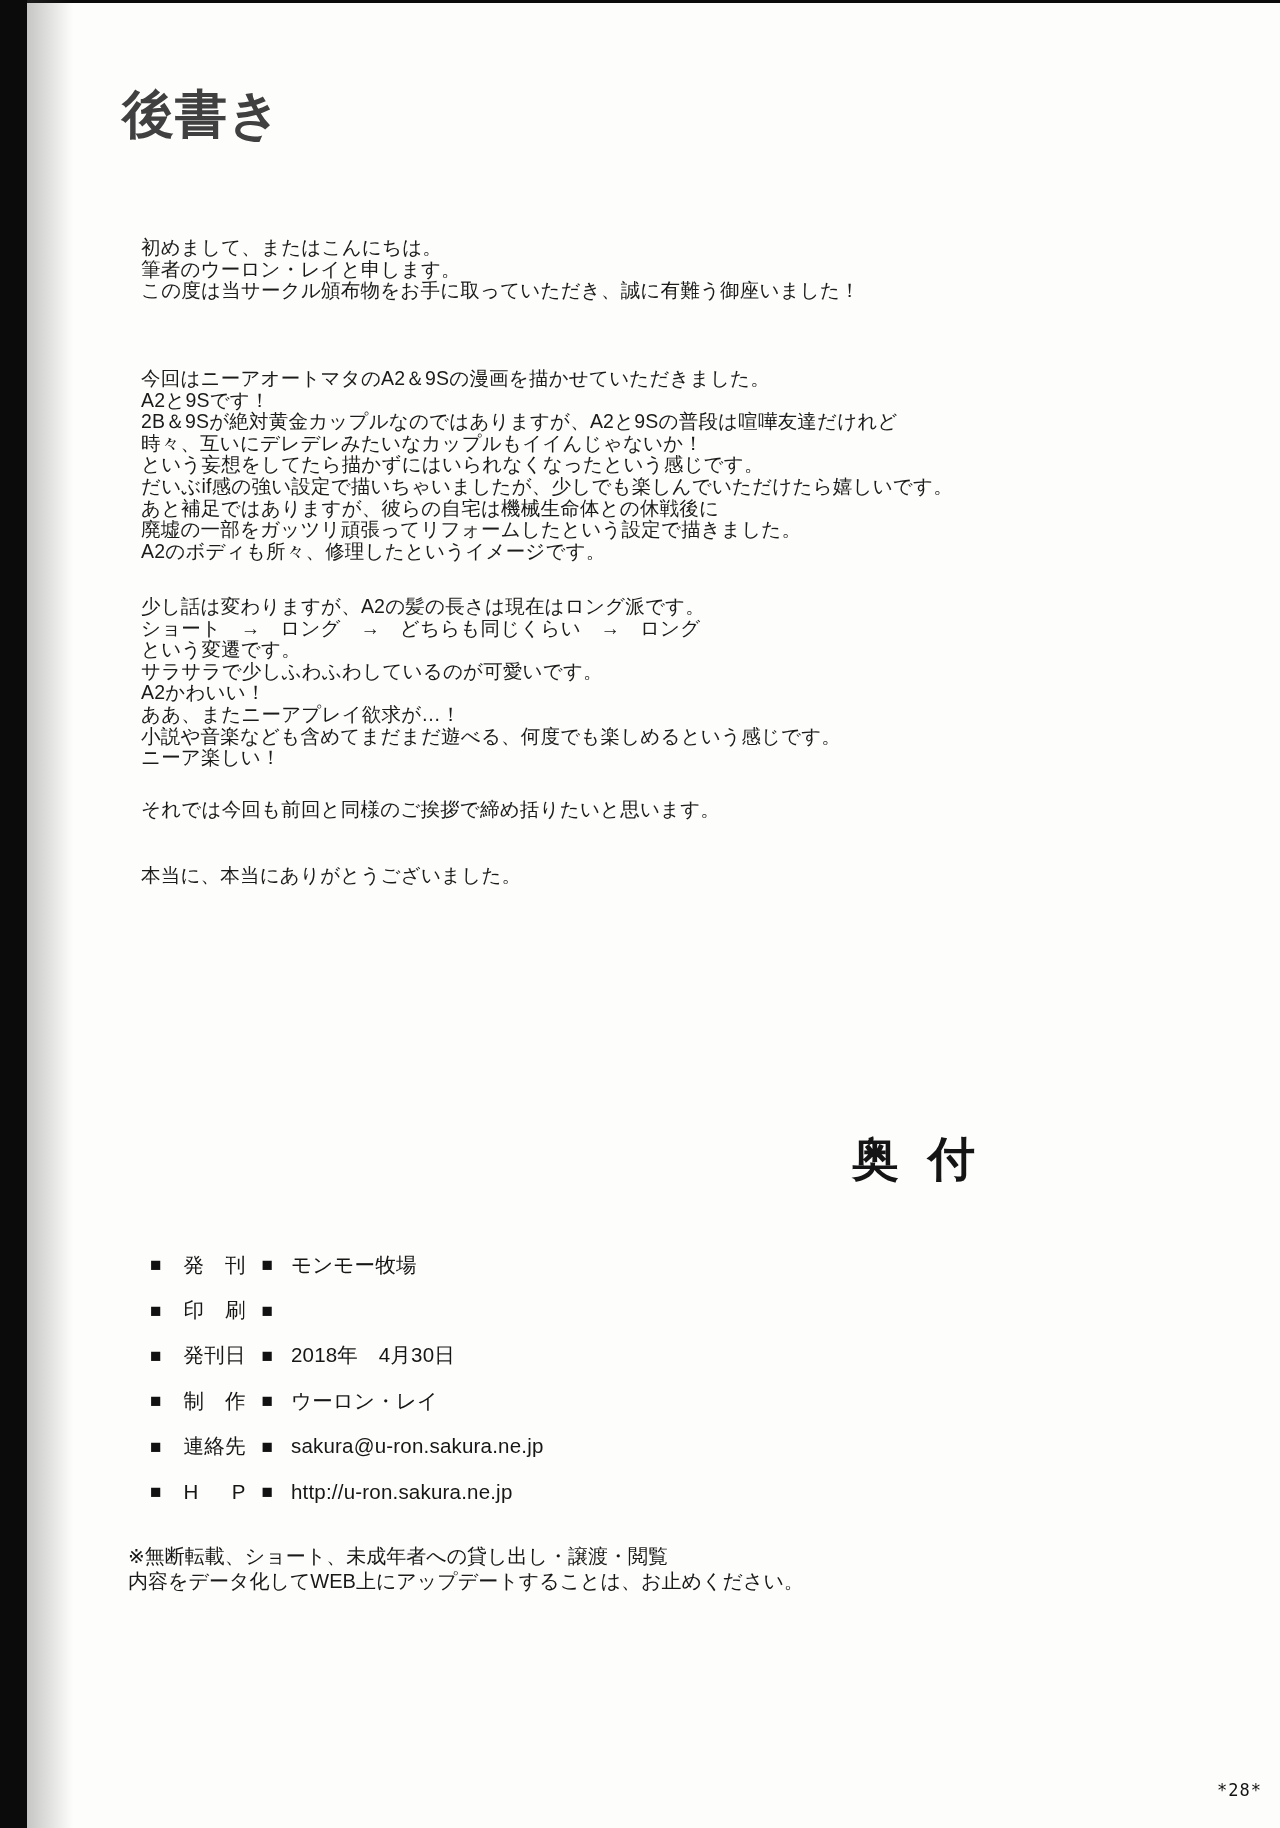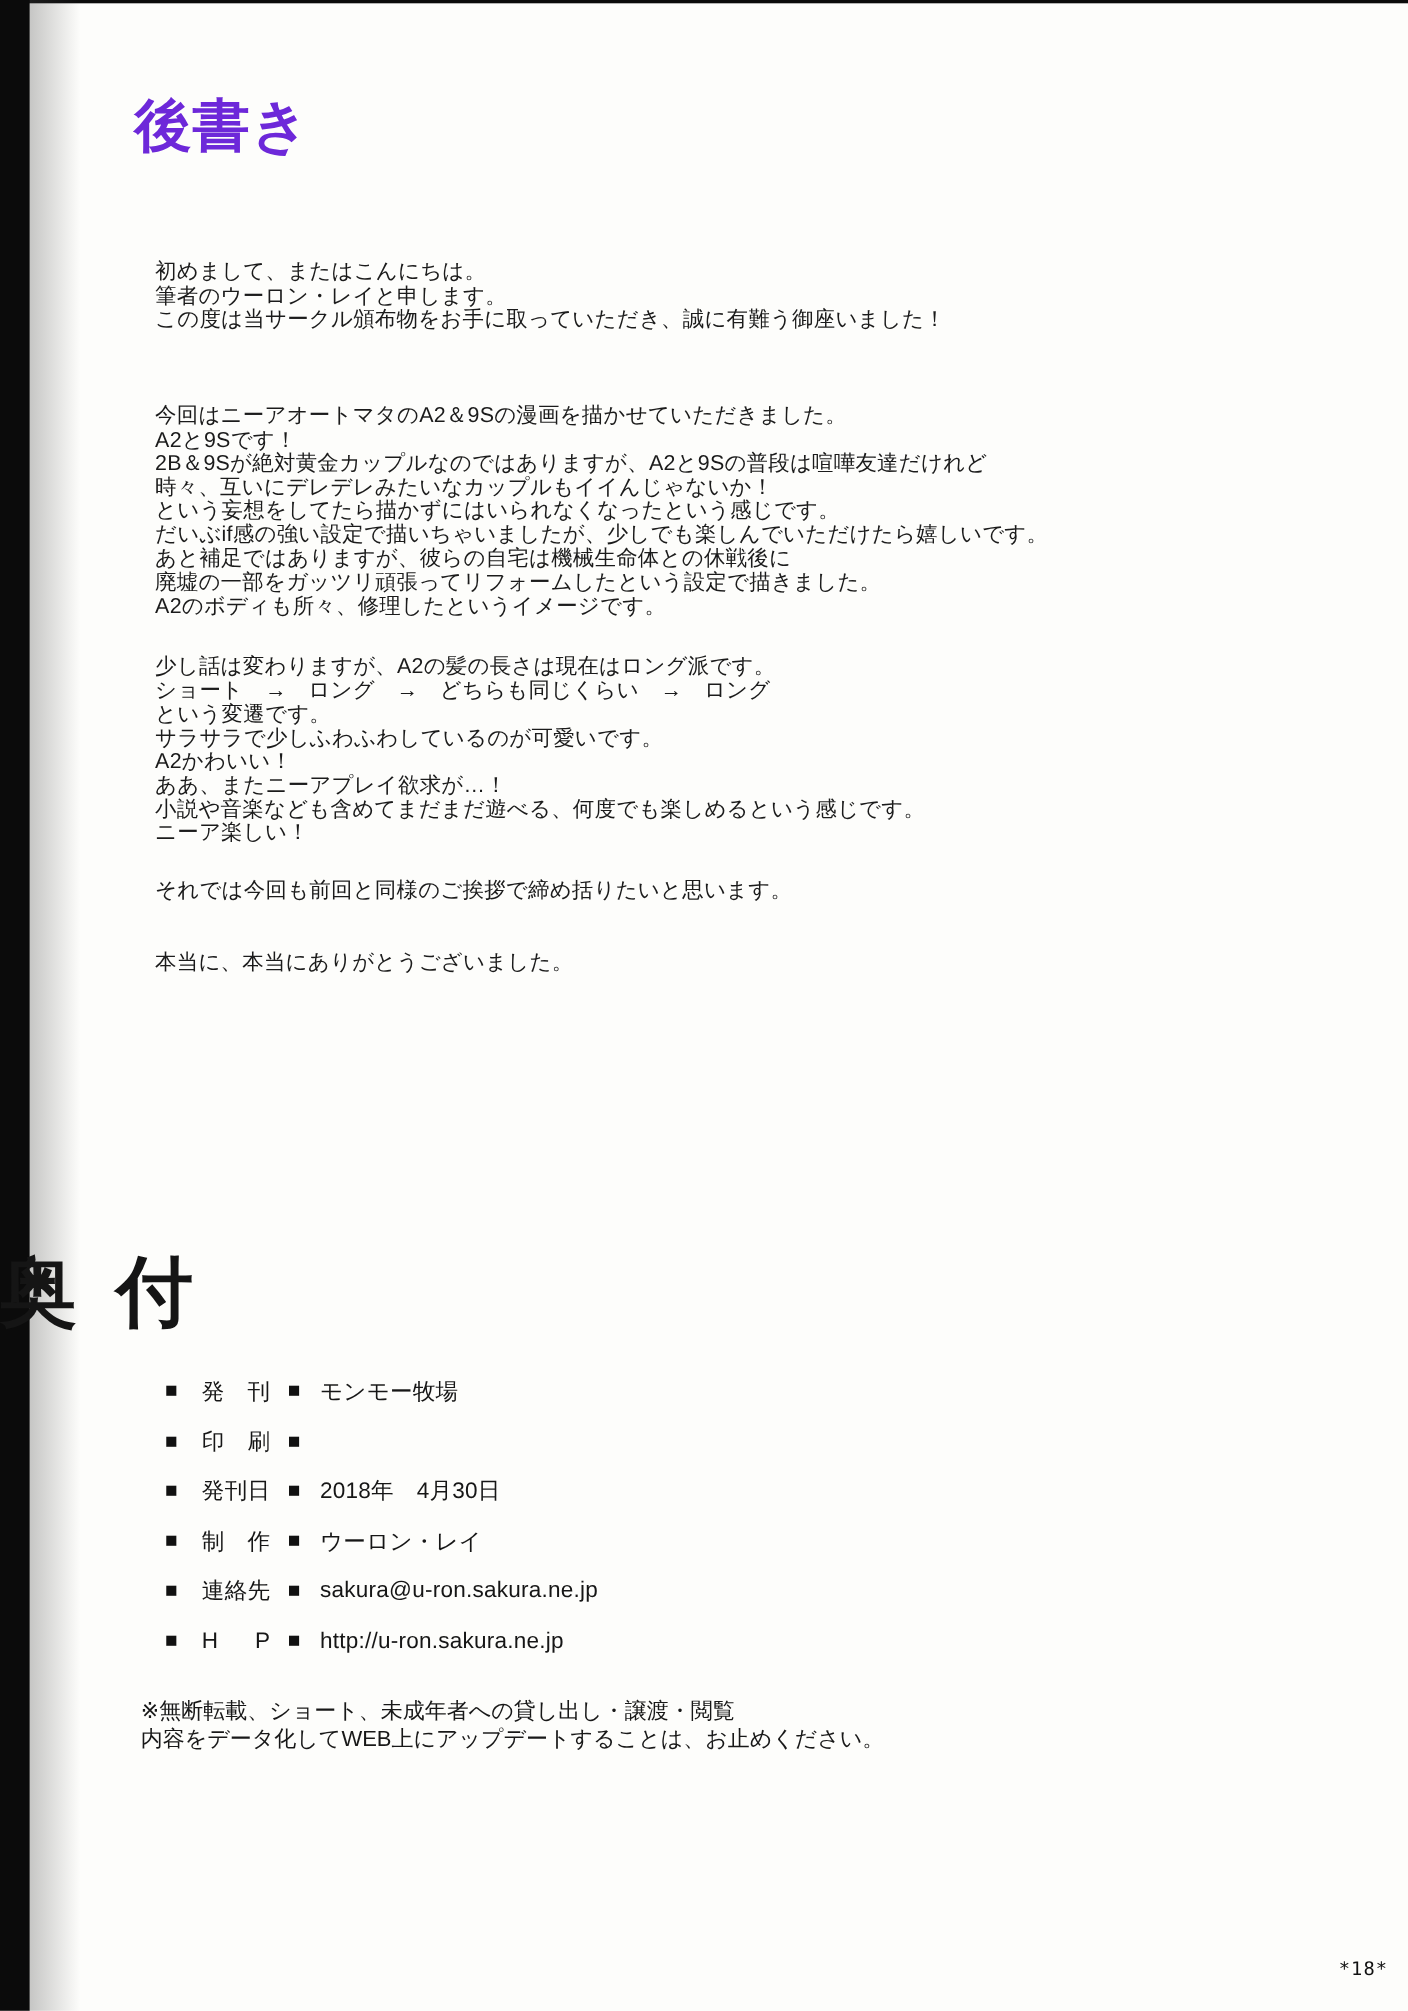--- a/index.html
+++ b/index.html
@@ -31,21 +31,21 @@
     width: 46px; height: 100%;
     background: linear-gradient(to right, rgba(70,70,70,0.30), rgba(255,255,255,0));
   }
   .title {
     position: absolute;
     left: 122px; top: 80px;
     margin: 0;
     font-size: 52px;
     font-weight: 600;
     letter-spacing: 1px;
-    color: #6d28d9;
+    color: #404040;
   }
   .para {
     position: absolute;
     left: 125px;
     margin: 16px;
     font-size: 19.5px;
     line-height: 21.6px;
     white-space: pre-line;
     color: #1b1b1b;
     letter-spacing: 0.2px;
@@ -54,22 +54,22 @@
   .mainpara { top: 352px; }
   .hairpara { top: 580px; }
   .closingpara { top: 783px; }
   .thankspara { top: 849px; text-align: right; }
 
   .colophon-title {
     position: absolute;
     left: 0; top: 1128px;
     width: 975px;
     margin: 0;
-    text-align: left;
-    font-size: 70px;
+    text-align: right;
+    font-size: 47px;
     font-weight: 600;
     word-spacing: 16px;
     color: #151515;
   }
   .colophon {
     position: absolute;
     left: 150px; top: 1242px;
   }
   .crow {
     height: 45.4px;
@@ -193,15 +193,15 @@
       <span class="clabel">H P</span>
       <span class="sq second">■</span>
       <span class="cvalue">http://u-ron.sakura.ne.jp</span>
     </div>
 
   </div>
 
   <p class="notice">※無断転載、ショート、未成年者への貸し出し・譲渡・閲覧
 内容をデータ化してWEB上にアップデートすることは、お止めください。</p>
 
-  <div class="pagenum">*18*</div>
+  <div class="pagenum">*28*</div>
 
 </div>
 
 </body></html>

